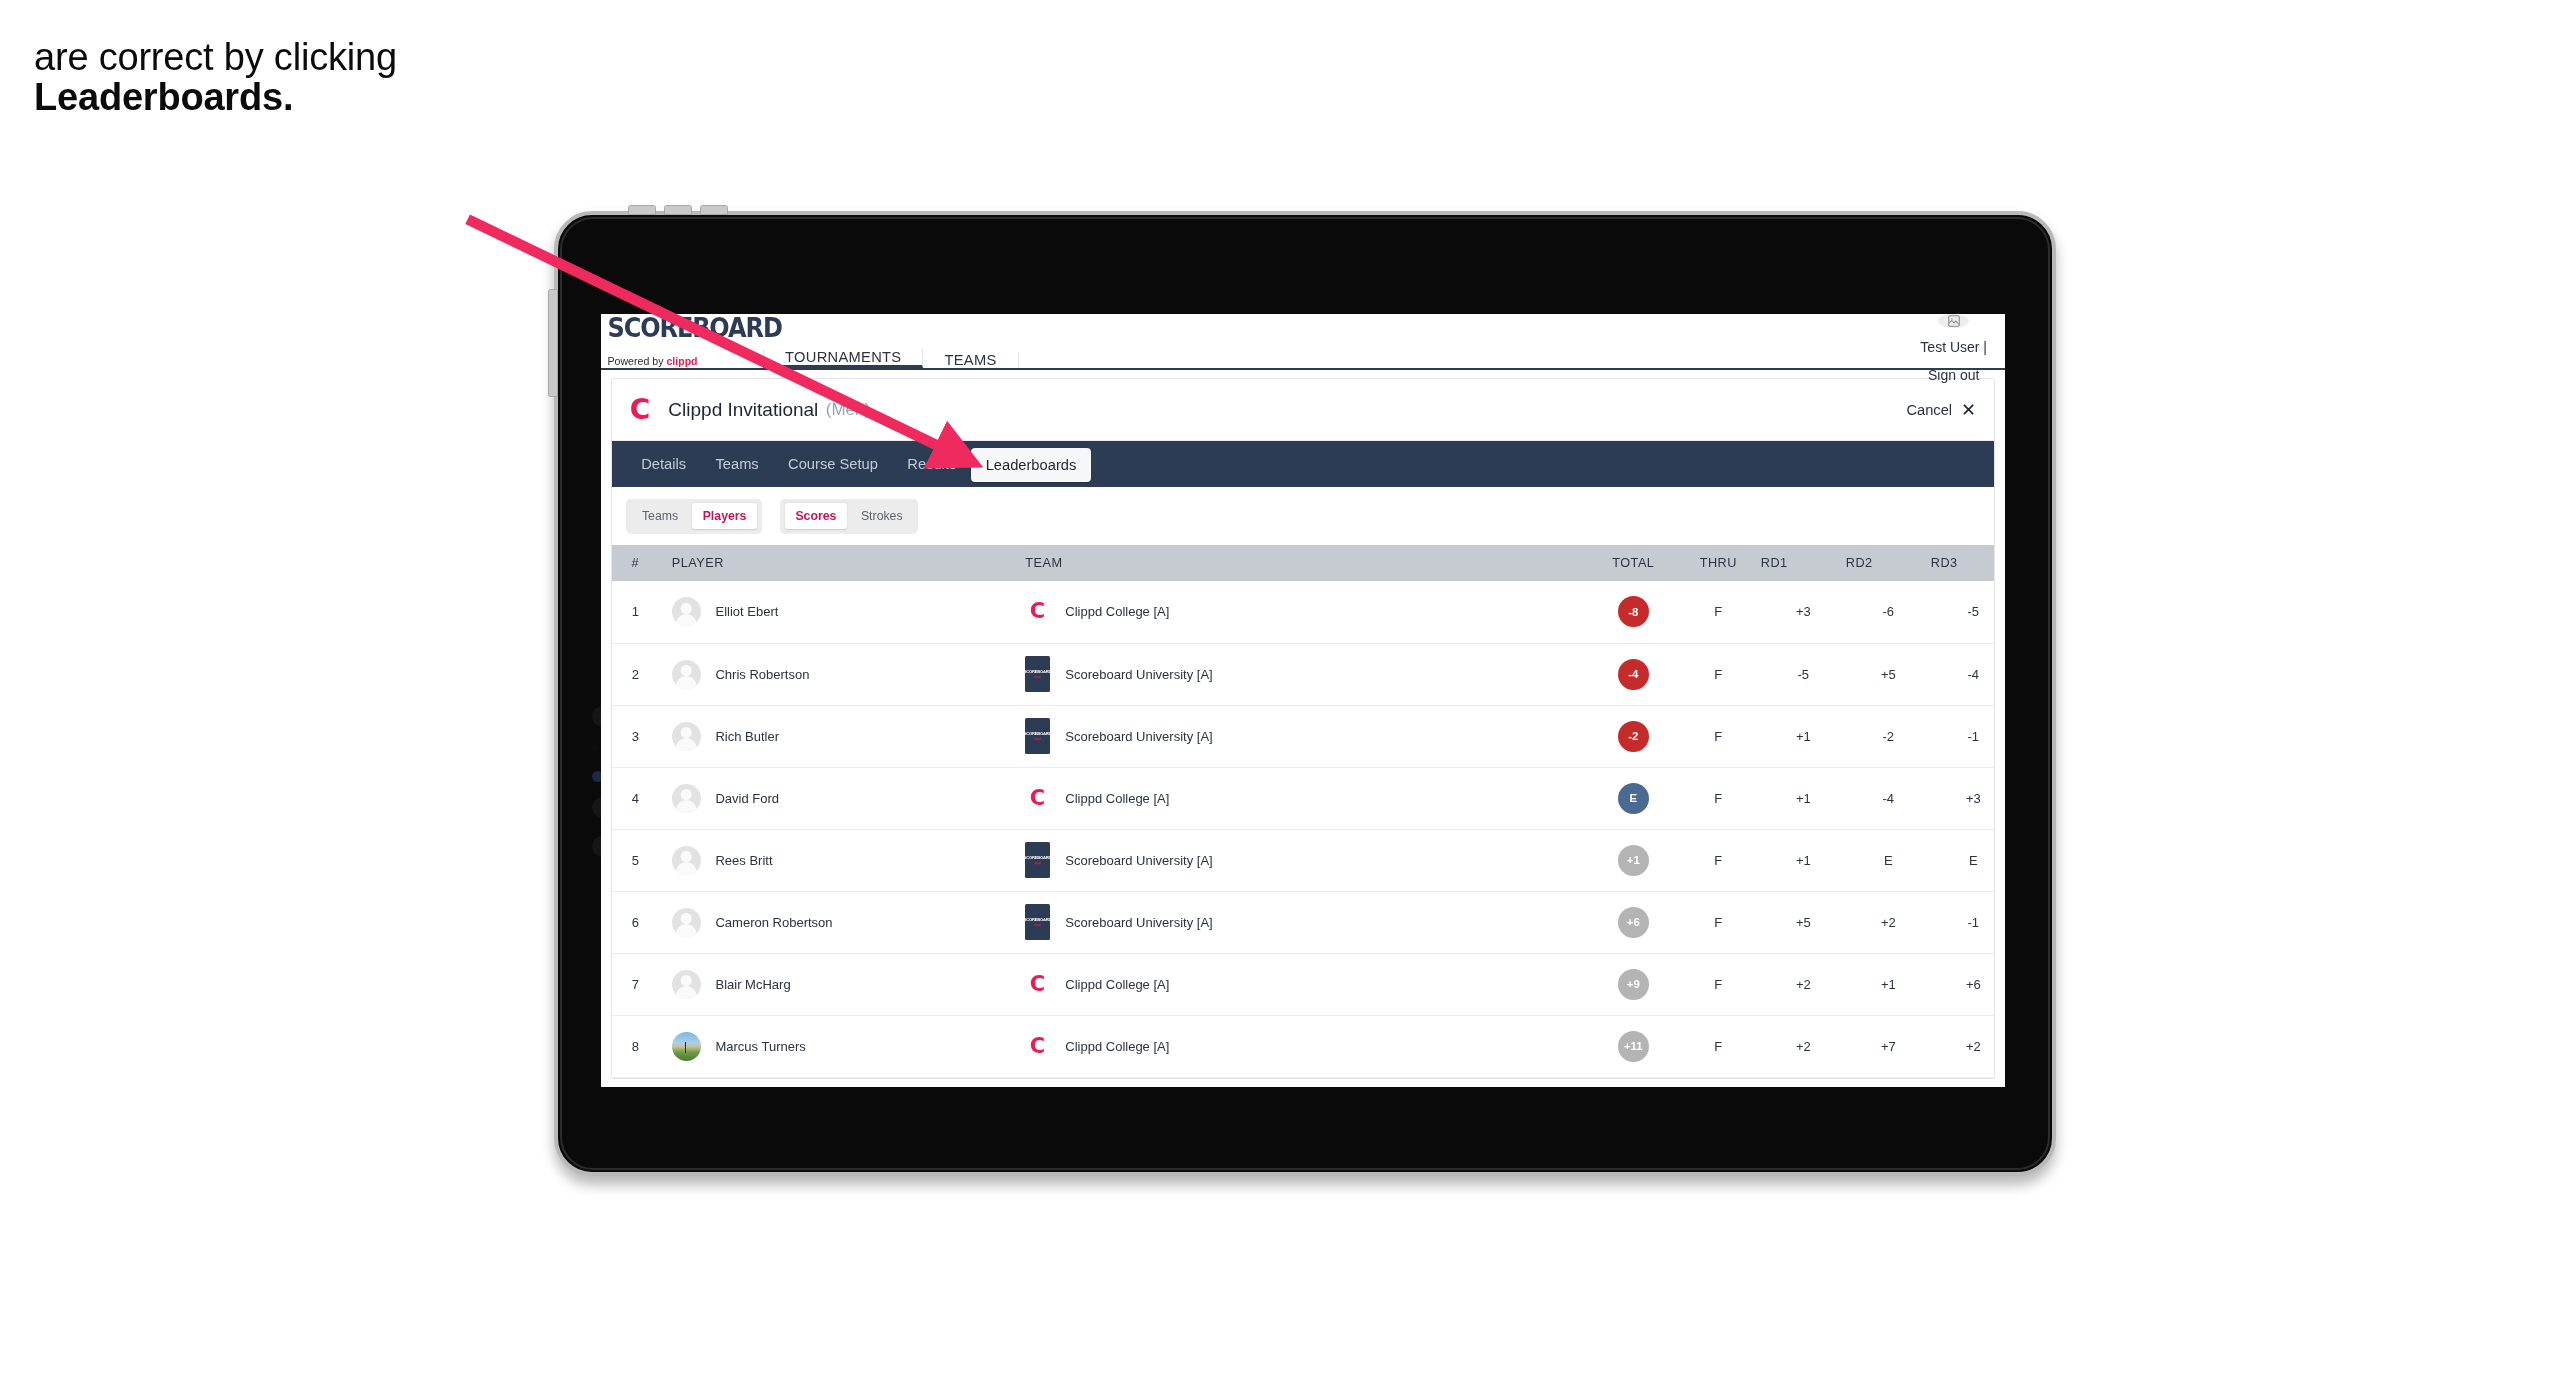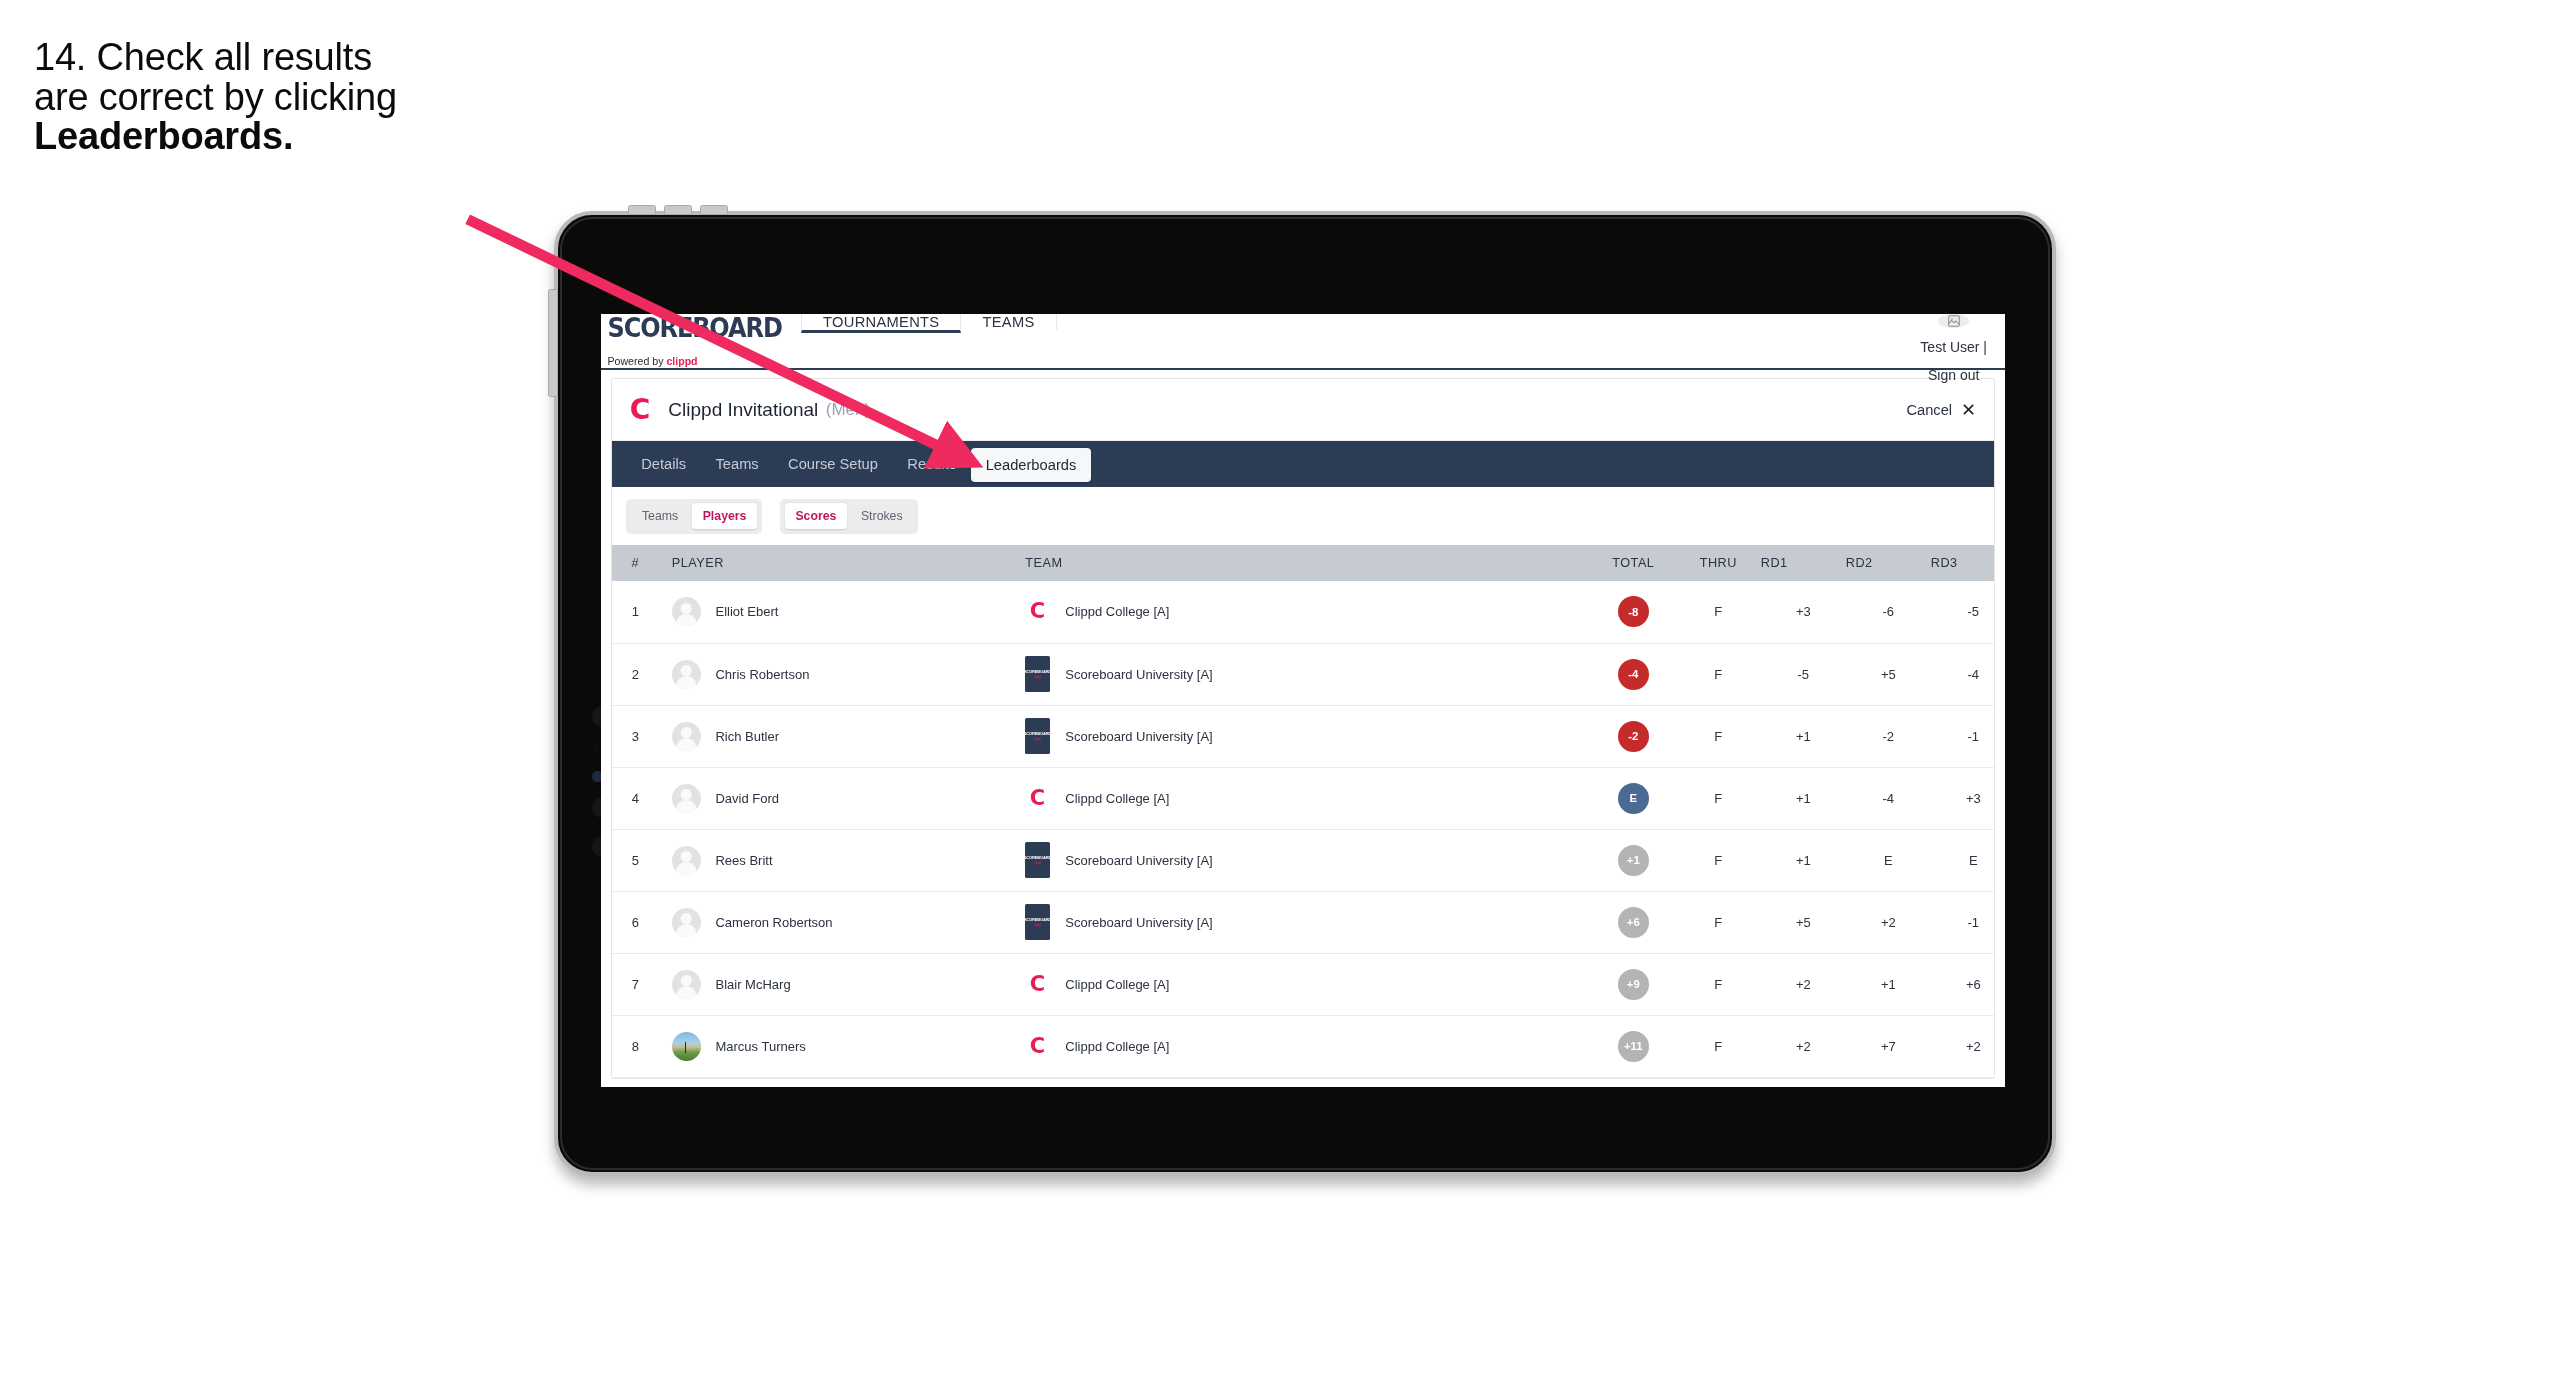--- a/index.html
+++ b/index.html
@@ -88,21 +88,21 @@
     font-family: "DejaVu Sans", sans-serif;
     font-weight: 700; font-size: 24px; letter-spacing: -1.1px;
     color: #2d3c55; transform: scaleY(1.12); transform-origin: left center;
     line-height: 1;
   }
   .brand .powered {
     margin-top: 15px; font-size: 10.6px; color: #2b2b2b; white-space: nowrap;
   }
   .brand .powered b { color: #ea1c52; font-weight: 700; }
 
-  .topnav { display: flex; align-items: flex-start; margin-left: 38px; }
+  .topnav { display: flex; align-items: flex-end; }
   .topnav .navitem {
     display: flex; align-items: center; padding: 0 21px;
     font-size: 14.7px; color: #2b3240; letter-spacing: 0.3px;
     border-right: 0.8px solid #e7e7e7;
     cursor: pointer; background: #fff;
   }
   .topnav .navitem:first-child { border-left: 0.8px solid #e7e7e7; }
   .topnav .navitem.active { border-bottom: 3.3px solid #2d3c55; }
 
   .topright {
@@ -224,21 +224,20 @@
 
   
   #arrow { position:absolute; left:0; top:0; width:2576px; height:1386px; pointer-events:none; }
 </style>
 </head>
 <body>
 
 <div id="stage">
 
   <div class="caption">
-    <span class="ln">14. Check all results</span>
     <span class="ln">are correct by clicking</span>
     <span class="ln bold">Leaderboards.</span>
   </div>
 
   <div id="tablet">
     <div class="vol-btn b1"></div>
     <div class="vol-btn b2"></div>
     <div class="vol-btn b3"></div>
     <div class="side-btn"></div>
     <div class="sensor s1"></div>

